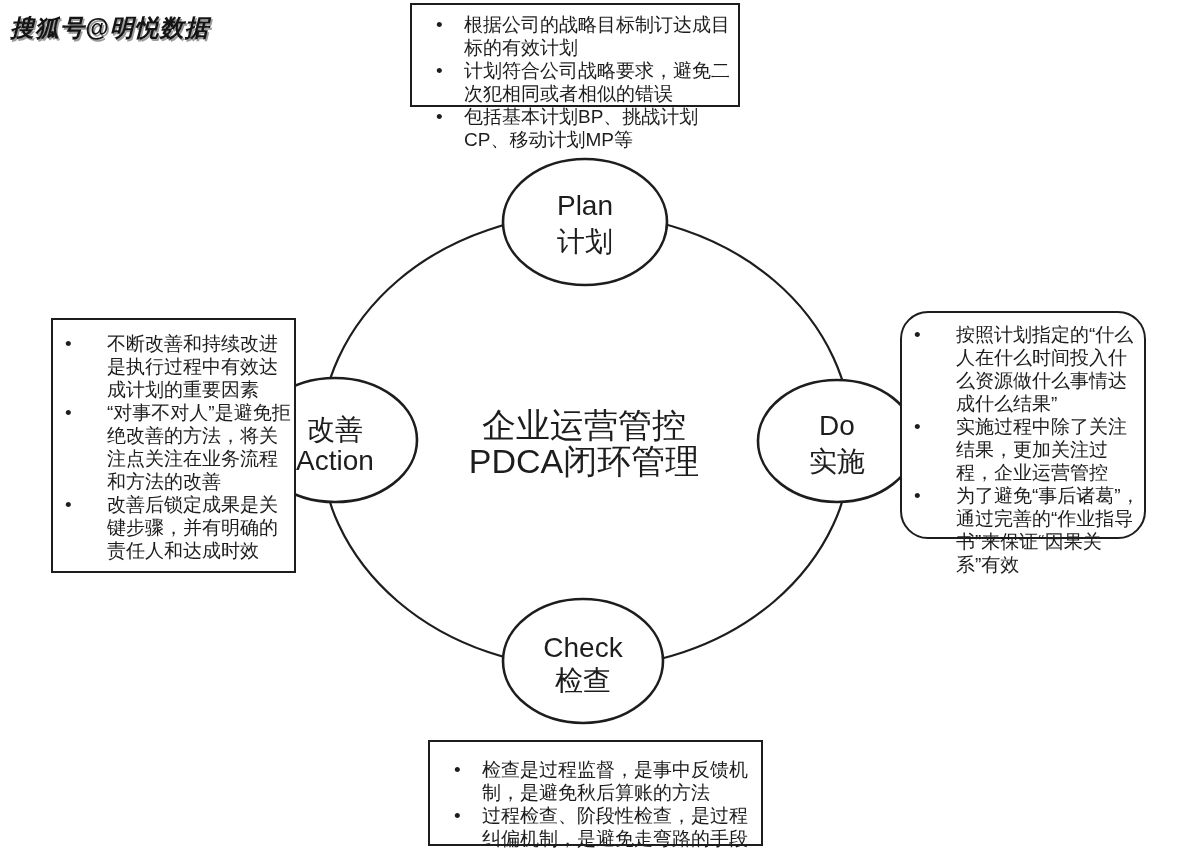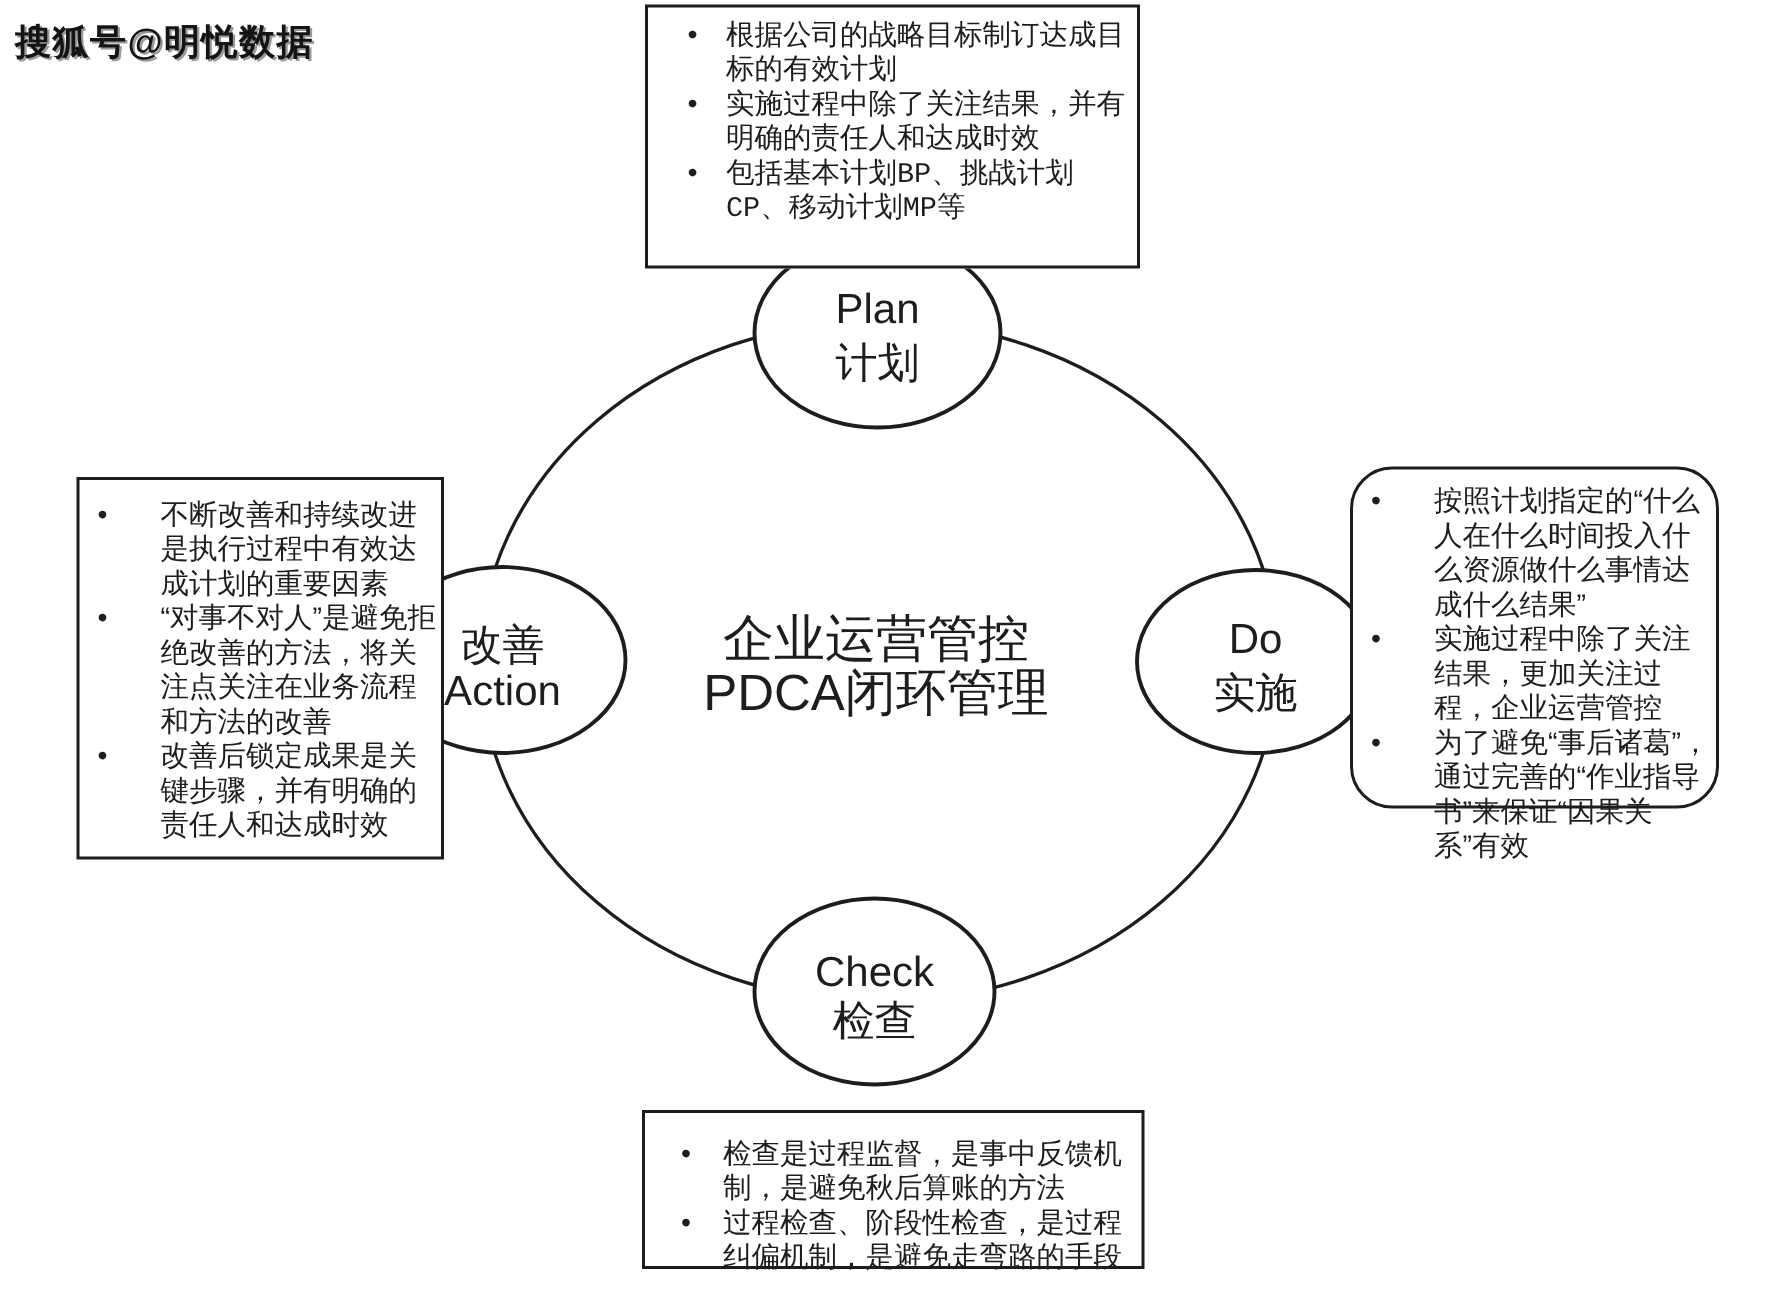--- a/index.html
+++ b/index.html
@@ -18,20 +18,21 @@
   .watermark {
     position: absolute;
     left: 10px;
     top: 12px;
     font-size: 24px;
     font-weight: 700;
     letter-spacing: 1px;
     color: #141414;
     text-shadow: 1.5px 1.5px 0 #9a9a9a;
     white-space: nowrap;
+    font-style: italic;
   }
   svg.diagram {
     position: absolute;
     left: 0;
     top: 0;
   }
   .ring {
     fill: none;
     stroke: #1d1d1d;
     stroke-width: 2.2;
@@ -63,21 +64,21 @@
     line-height: 23px;
   }
   .note-box ul {
     margin: 0;
     padding: 0;
     list-style: none;
   }
   .note-box li {
     position: relative;
   }
-  .box-top    { left: 430px; top: 3px;   width: 330px; height: 176px; padding: 8px 6px 0 0; font-family: Liberation Mono, monospace; }
+  .box-top    { left: 410px; top: 3px;   width: 330px; height: 104px; padding: 8px 6px 0 0; }
   .box-bottom { left: 428px; top: 740px; width: 335px; height: 106px; padding: 16px 6px 0 0; }
   .box-left   { left: 3px;   top: 318px; width: 245px; height: 255px; padding: 12px 3px 0 0; margin-left: 48px; }
   .box-right  { left: 900px; top: 311px; width: 246px; height: 228px; padding: 10px 3px 0 0; border-radius: 28px; }
   .box-top li, .box-bottom li { padding-left: 52px; }
   .box-left li, .box-right li { padding-left: 54px; }
   .note-box li::before {
     content: "\2022";
     position: absolute;
     top: 0;
   }
@@ -112,21 +113,21 @@
     <text class="node-label" x="583" y="657">Check</text>
     <text class="node-label" x="583" y="690">检查</text>
 
     <text class="center-title" x="584" y="437">企业运营管控</text>
     <text class="center-title" x="584" y="473">PDCA闭环管理</text>
   </svg>
 
   <div class="note-box box-top">
     <ul>
       <li>根据公司的战略目标制订达成目标的有效计划</li>
-      <li>实施过程中除了关注结果，并有明确的责任人和达成时效</li>
+      <li>计划符合公司战略要求，避免二次犯相同或者相似的错误</li>
       <li>包括基本计划BP、挑战计划CP、移动计划MP等</li>
     </ul>
   </div>
 
   <div class="note-box box-right">
     <ul>
       <li>按照计划指定的“什么人在什么时间投入什么资源做什么事情达成什么结果”</li>
       <li>实施过程中除了关注结果，更加关注过程，企业运营管控</li>
       <li>为了避免“事后诸葛”，通过完善的“作业指导书”来保证“因果关系”有效</li>
     </ul>

